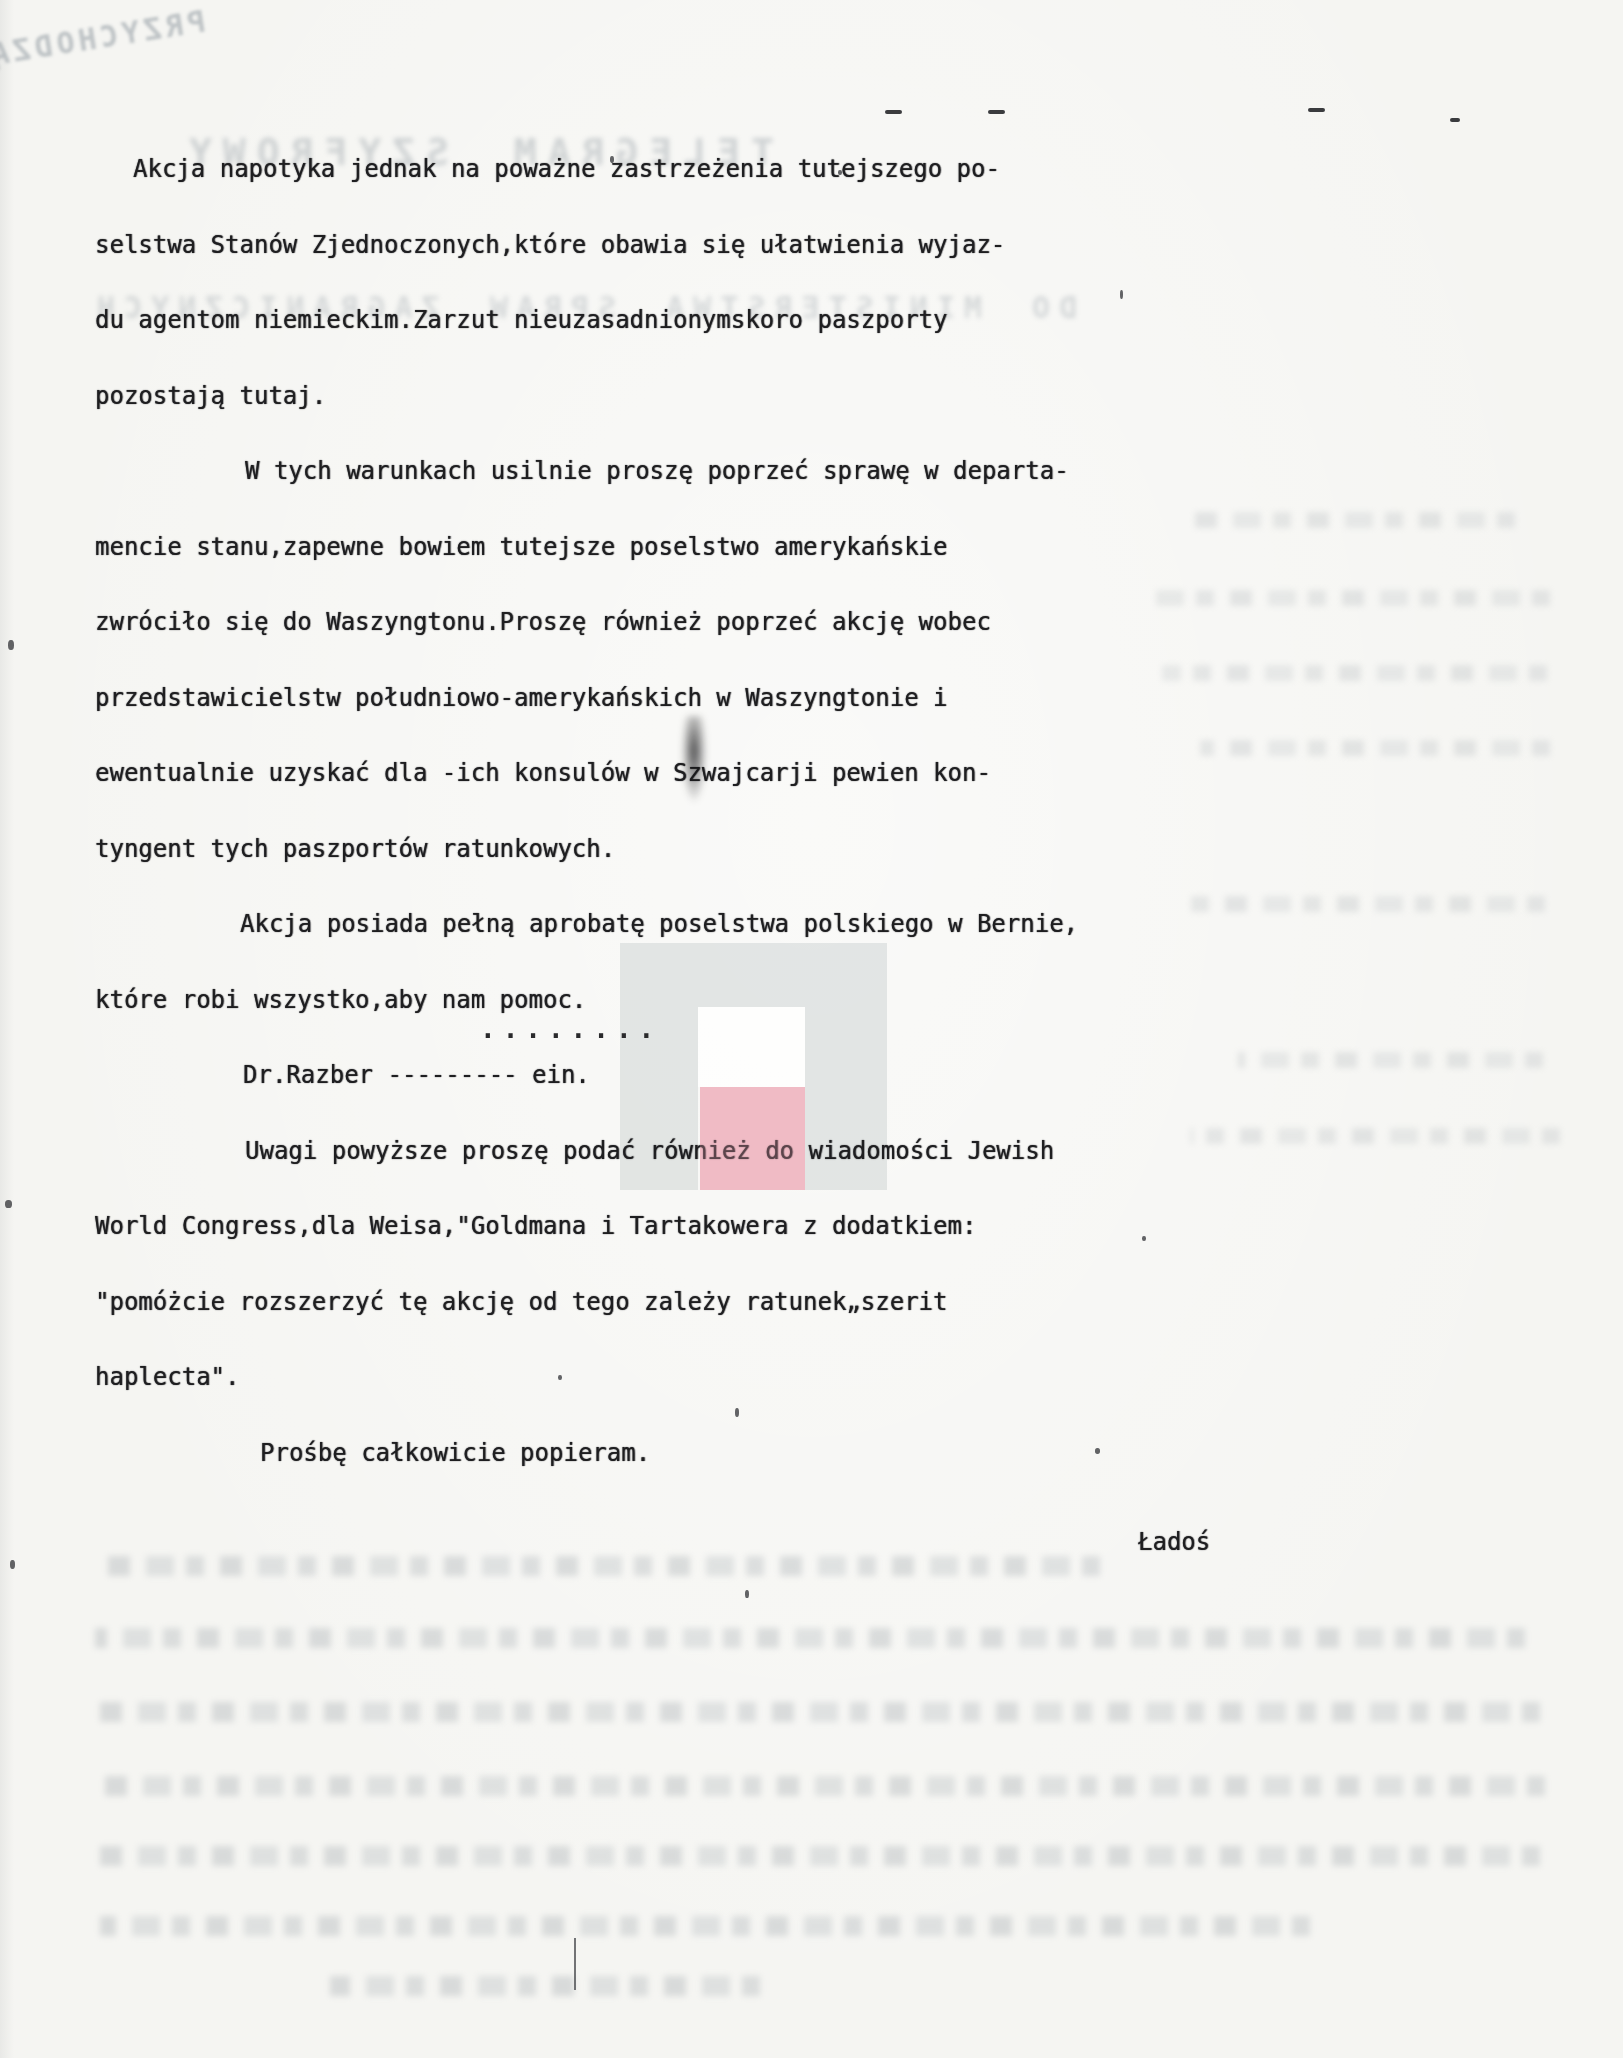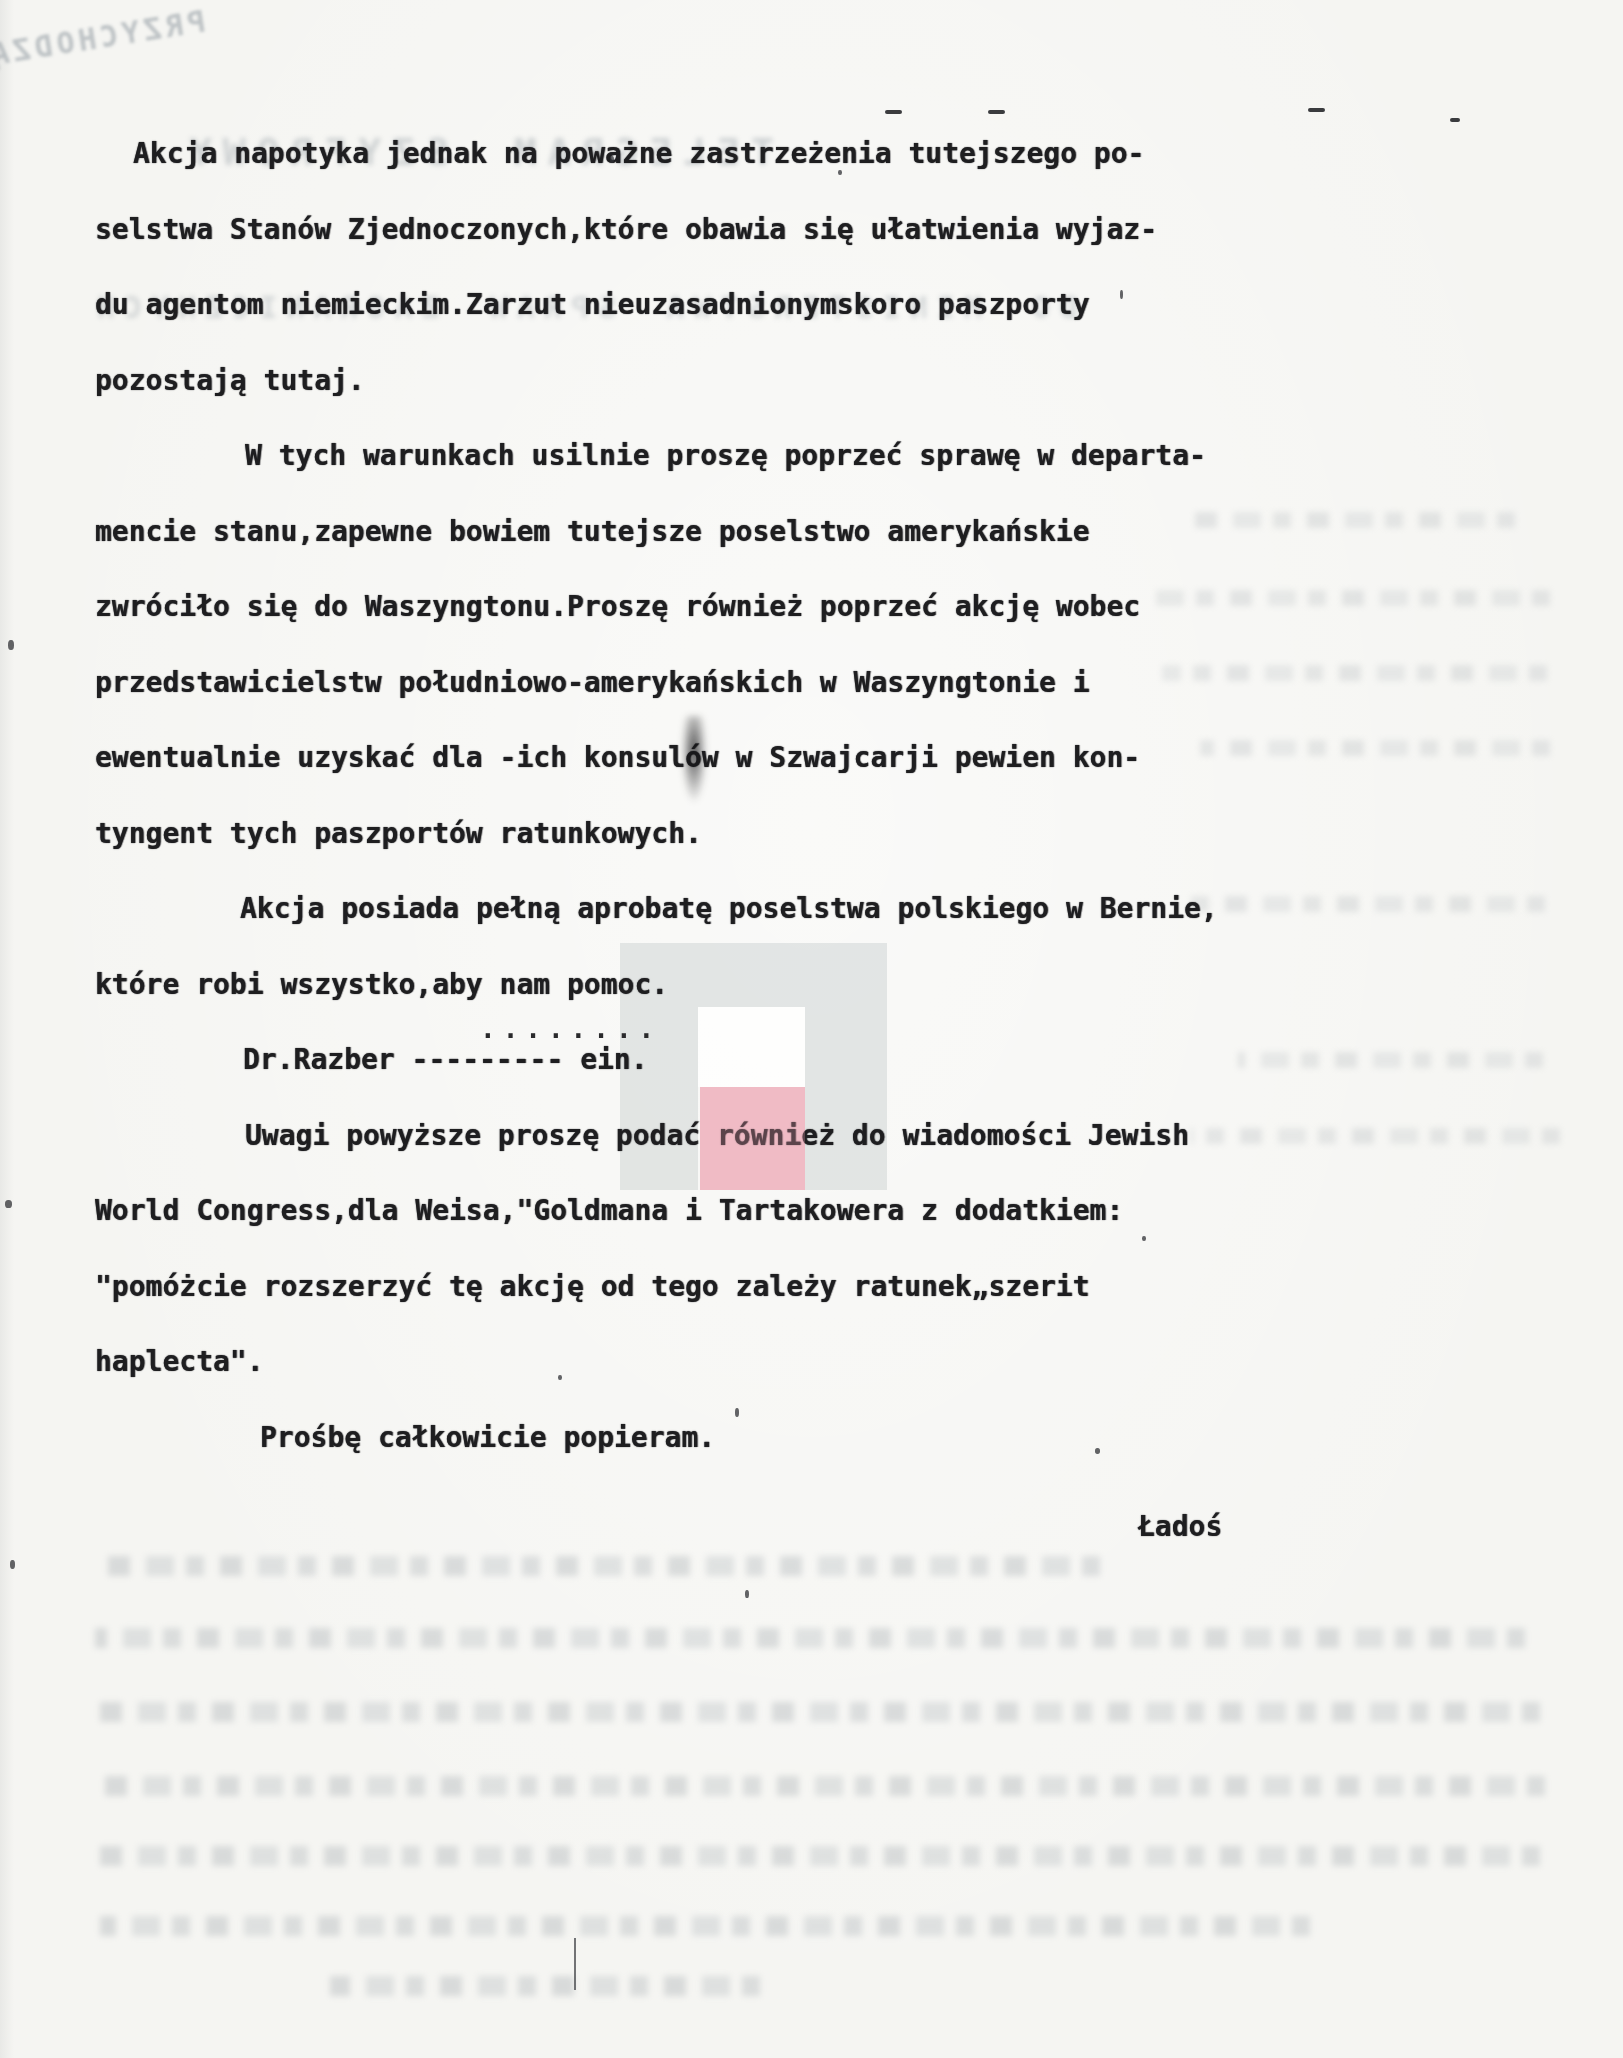--- a/index.html
+++ b/index.html
@@ -39,22 +39,22 @@
   }
   .logo-part{position:absolute;}
   .logo-gray-top {left:620px;top:943px;width:267px;height:64px;background:rgba(170,180,180,.28);}
   .logo-gray-left{left:620px;top:1007px;width:78px;height:183px;background:rgba(170,180,180,.28);}
   .logo-gray-right{left:805px;top:1007px;width:82px;height:183px;background:rgba(170,180,180,.28);}
   .logo-white{left:698px;top:1007px;width:107px;height:80px;background:rgba(255,255,255,.75);}
   .logo-red-under{left:700px;top:1087px;width:105px;height:103px;background:rgba(236,160,174,.55);}
   .logo-red-over{left:700px;top:1087px;width:105px;height:103px;background:rgba(236,160,174,.30);z-index:30;pointer-events:none;}
   
   .text-layer{
-    position:absolute;left:95px;top:116px;z-index:20;color:#1e1e20;
-    font-size:28px;font-weight:bold;white-space:pre;
+    position:absolute;left:95px;top:132px;z-index:20;color:#1e1e20;
+    font-size:24px;font-weight:normal;white-space:pre;
     text-shadow:0 0 1.2px rgba(25,25,28,.85), 1px 0 0 rgba(25,25,28,.28);
     filter:blur(.3px);
   }
   .tline{display:block;height:75.5px;line-height:75.5px;}
   .sig-line{margin-top:14px;margin-left:1043px;}
   .dots{position:absolute;left:480px;top:1014px;z-index:20;color:#2a2a2c;
     font-size:26px;font-weight:bold;letter-spacing:7px;filter:blur(.4px);}
   
   .speck{position:absolute;background:#303236;border-radius:45%;opacity:.75;z-index:25;}
   .smudge{position:absolute;left:681px;top:716px;width:26px;height:88px;z-index:26;

